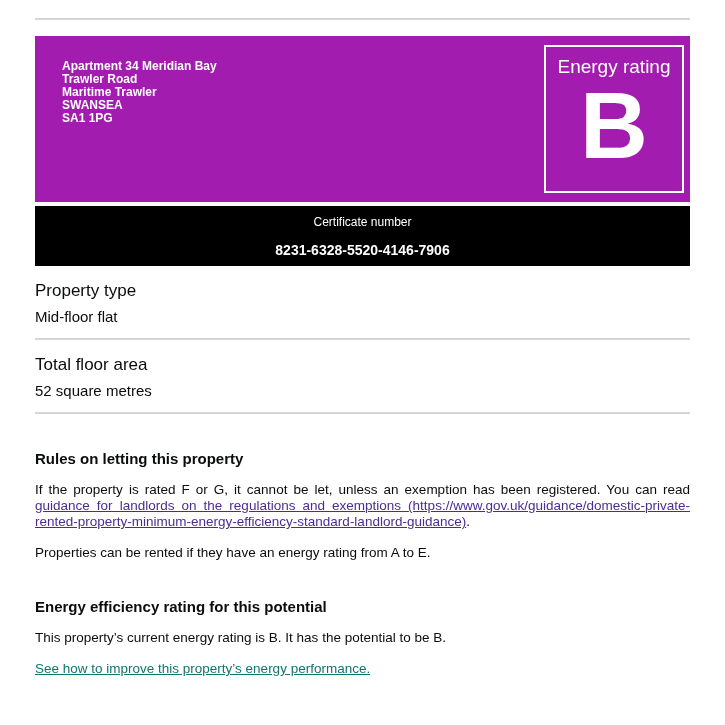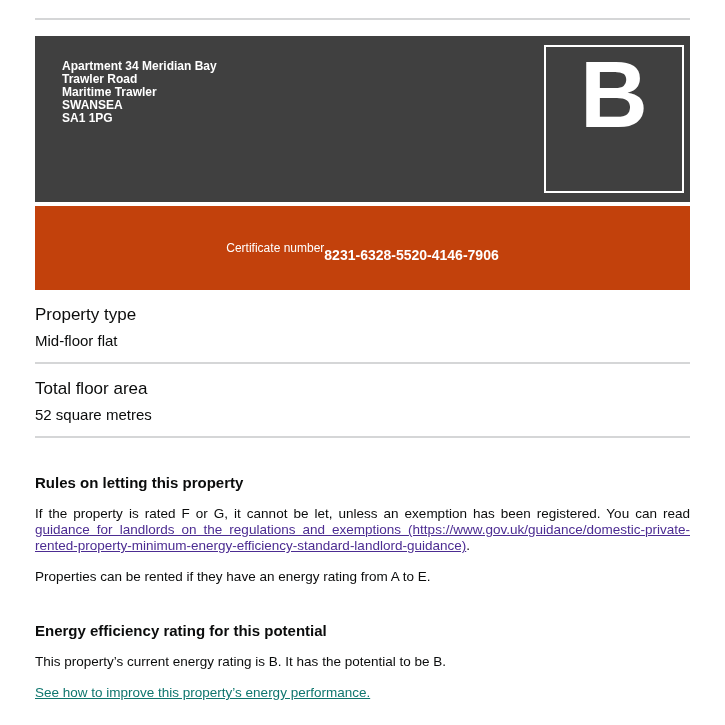--- a/index.html
+++ b/index.html
@@ -16,21 +16,21 @@
     margin-top: 18px;
     height: 2px;
     background: #d5d6d7;
     border: none;
   }
 
   
   .banner {
     margin-top: 16px;
     height: 166px;
-    background: #404040;
+    background: #a21caf;
     display: flex;
     justify-content: space-between;
   }
   .address {
     margin: 24px 0 0 27px;
     color: #ffffff;
     font-weight: bold;
     font-size: 12px;
     line-height: 13px;
   }
@@ -54,24 +54,25 @@
   }
 
   
   .info-row {
     margin-top: 4px;
     display: flex;
     gap: 4px;
   }
   .info-box {
     flex: 1 1 0;
-    height: 84px;
-    background: #c2410c;
+    height: 60px;
+    background: #000000;
     color: #ffffff;
     display: flex;
+    flex-direction: column;
     align-items: center;
     justify-content: center;
     text-align: center;
   }
   .valid-label { font-size: 13px; font-weight: bold; }
   .cert-label  { font-size: 12px; }
   .cert-number { font-size: 14px; font-weight: bold; margin-top: 13px; }
 
   
   .fact-heading {
@@ -120,20 +121,21 @@
 
   <div class="banner">
     <div class="address">
       <div>Apartment 34 Meridian Bay</div>
       <div>Trawler Road</div>
       <div>Maritime Trawler</div>
       <div>SWANSEA</div>
       <div>SA1 1PG</div>
     </div>
     <div class="rating-box">
+      <div class="rating-label">Energy rating</div>
       <div class="rating-value">B</div>
     </div>
   </div>
 
   <div class="info-row">
     <div class="info-box">
       <div class="cert-label">Certificate number</div>
       <div class="cert-number">8231-6328-5520-4146-7906</div>
     </div>
   </div>

